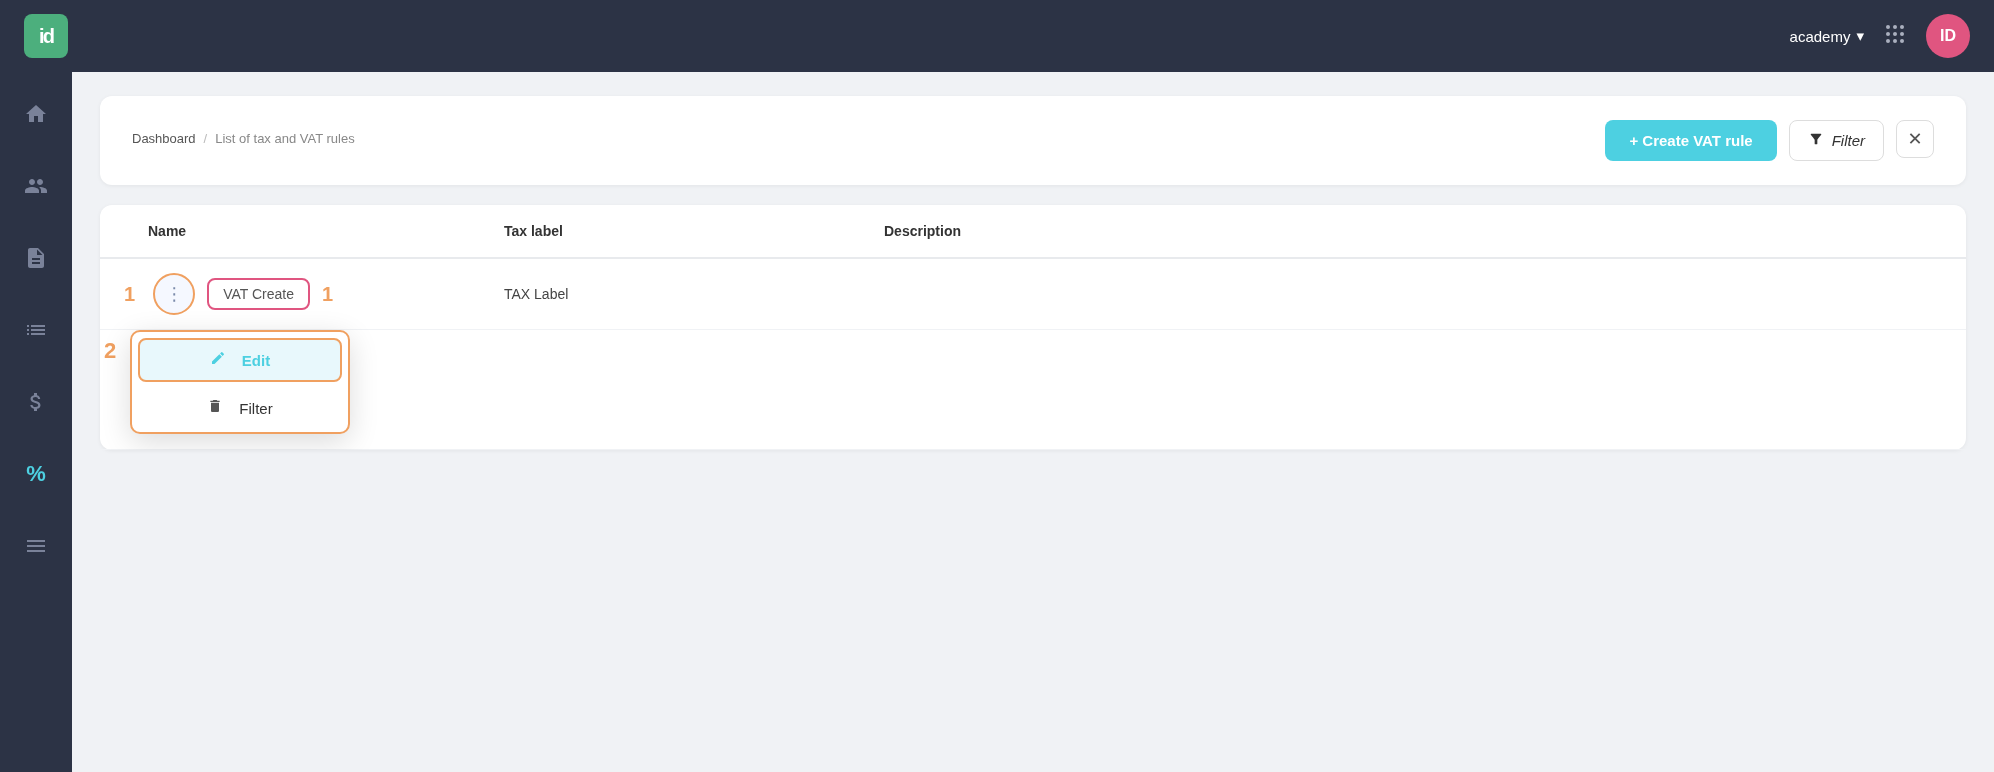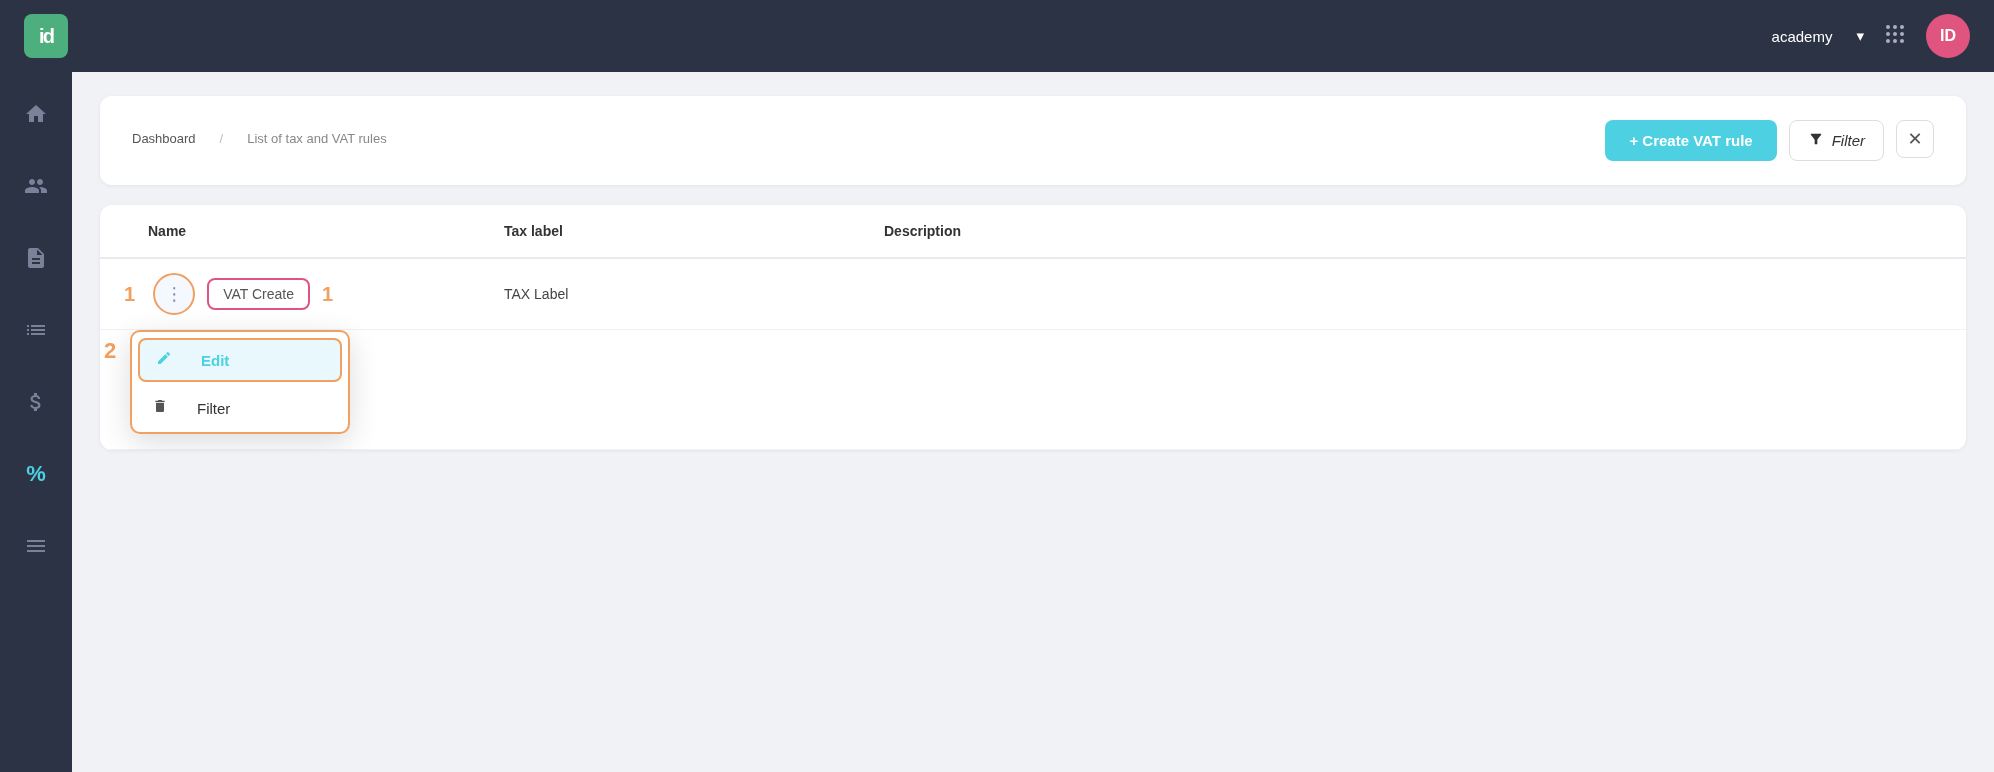--- a/index.html
+++ b/index.html
@@ -35,21 +35,21 @@
     .navbar-right {
       display: flex;
       align-items: center;
       gap: 20px;
     }
     .navbar-academy {
       color: white;
       font-size: 15px;
       display: flex;
       align-items: center;
-      gap: 24px;
+      gap: 6px;
       cursor: pointer;
     }
     .navbar-apps-icon {
       color: #aab0bf;
       font-size: 20px;
       cursor: pointer;
     }
     .navbar-avatar {
       background: #e05580;
       color: white;
@@ -115,21 +115,21 @@
       justify-content: space-between;
       box-shadow: 0 1px 4px rgba(0,0,0,0.06);
     }
     .header-left {}
     .breadcrumb {
       font-size: 13px;
       color: #888;
       margin-bottom: 4px;
       display: flex;
       align-items: flex-start;
-      gap: 24px;
+      gap: 8px;
     }
     .breadcrumb-link {
       color: #555;
       cursor: pointer;
     }
     .breadcrumb-sep { color: #bbb; }
     .page-title {
       font-size: 32px;
       font-weight: 700;
       color: #222;
@@ -261,25 +261,26 @@
       border-radius: 10px;
       box-shadow: 0 8px 30px rgba(0,0,0,0.14);
       min-width: 220px;
       z-index: 100;
       overflow: hidden;
       border: 2px solid #f0a060;
     }
     .dropdown-item {
       display: flex;
       align-items: center;
-      gap: 29px;
+      gap: 16px;
       padding: 14px 20px;
       font-size: 15px;
       cursor: pointer;
       color: #333;
+      justify-content: center;
     }
     .dropdown-item.edit-item {
       background: #e8f8fc;
       border: 2px solid #f0a060;
       border-radius: 8px;
       margin: 6px;
       padding: 10px 16px;
       color: #4dd0e1;
       font-weight: 600;
     }

